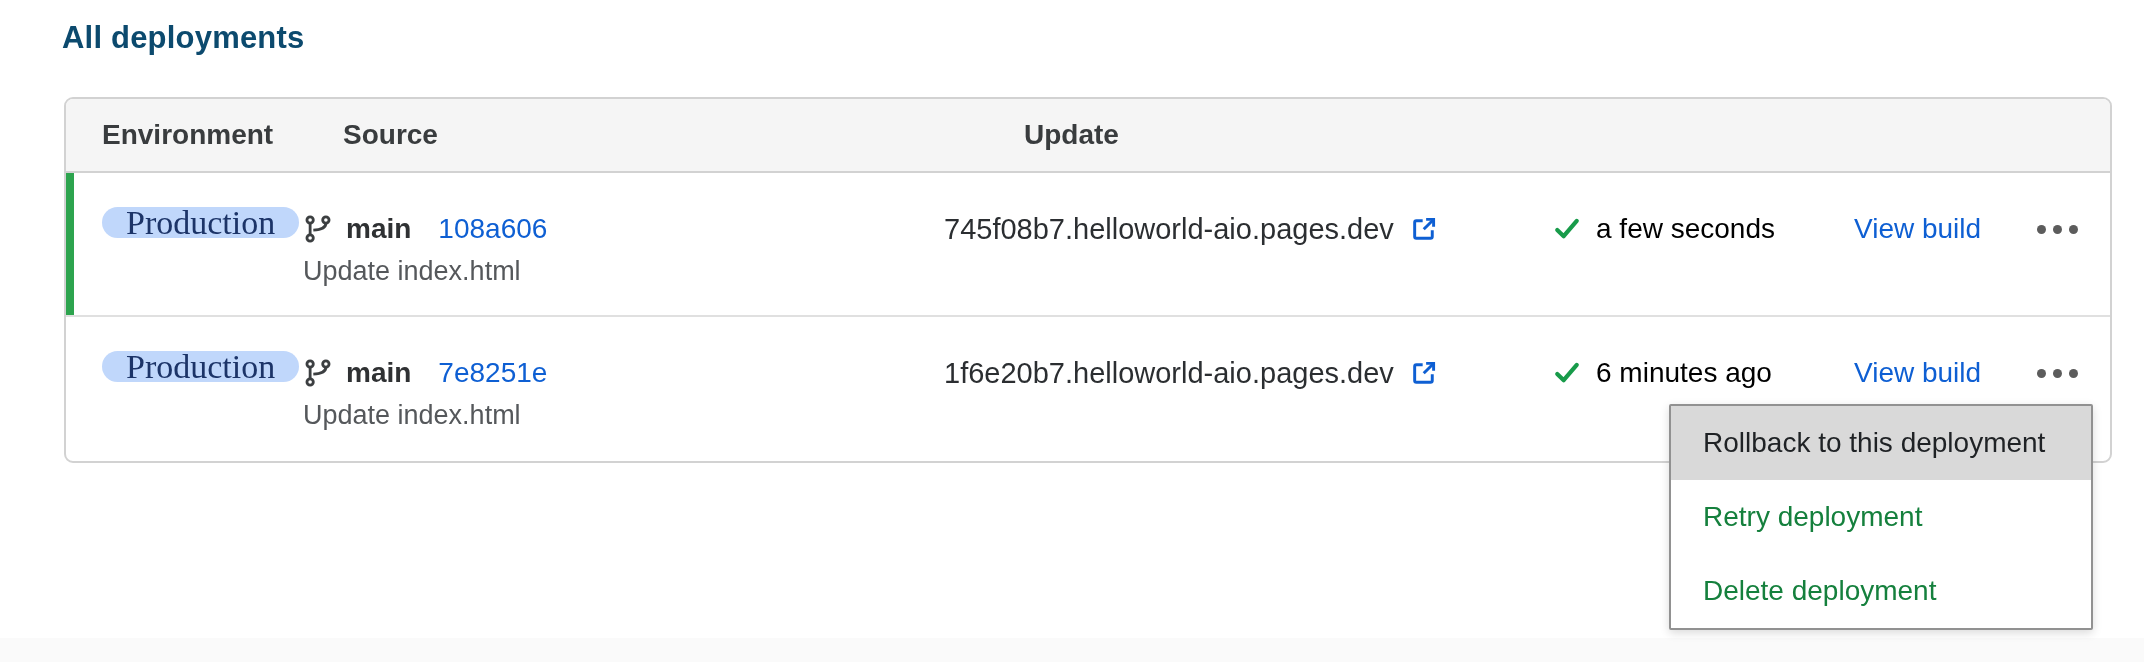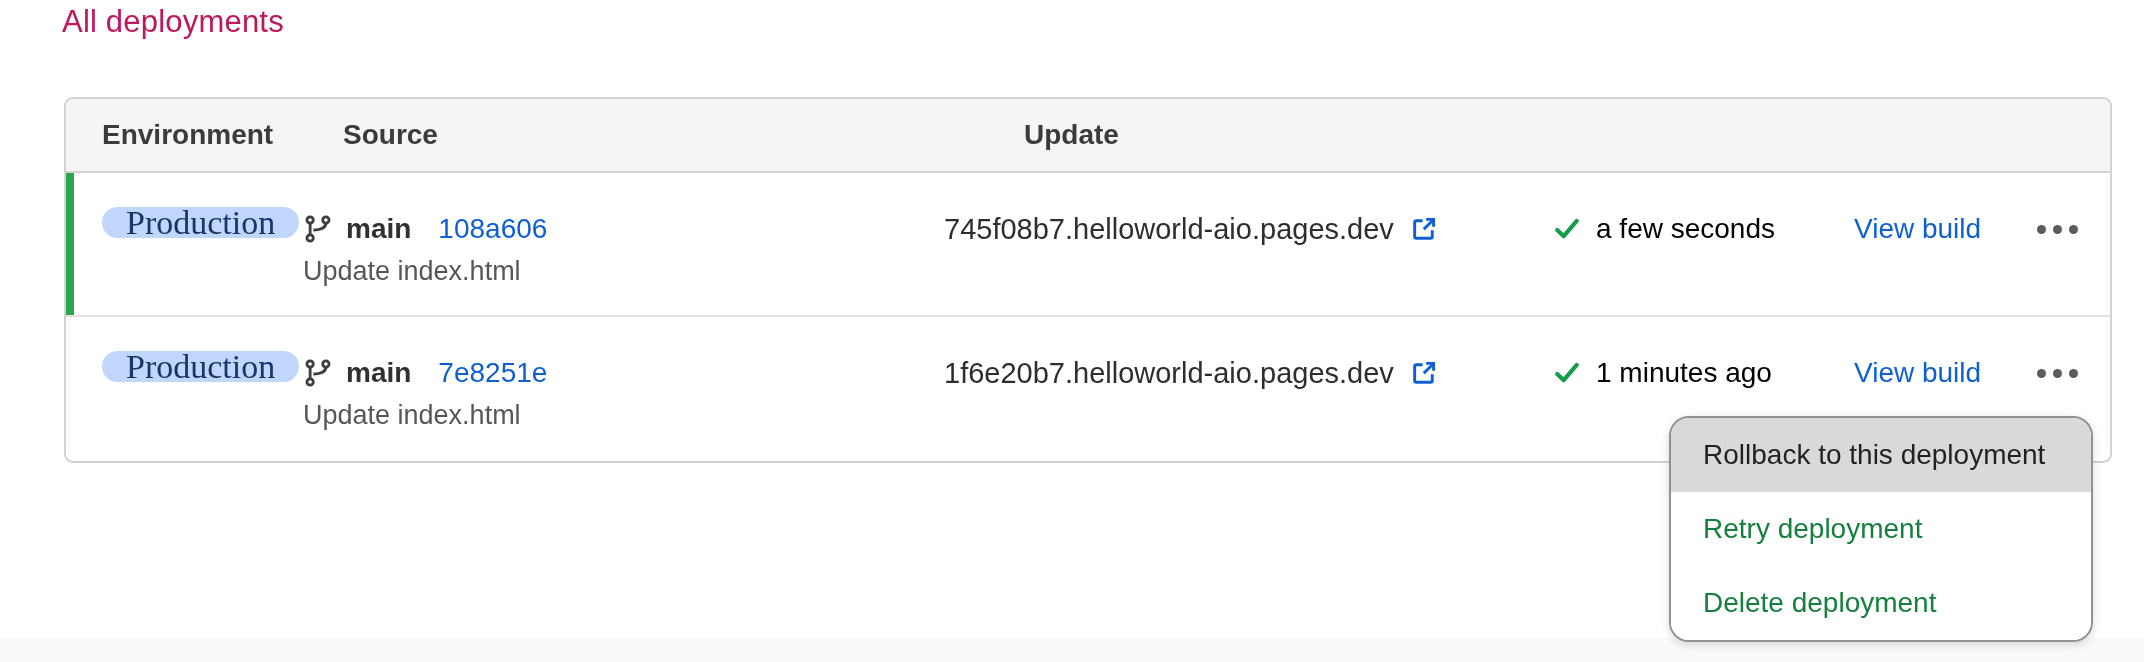--- a/index.html
+++ b/index.html
@@ -5,22 +5,22 @@
   * { margin:0; padding:0; box-sizing:border-box; }
   html,body { width:2144px; height:662px; }
   body {
     position:relative;
     background:#ffffff;
     font-family:"Liberation Sans","DejaVu Sans",sans-serif;
     color:#2c2f32;
     overflow:hidden;
   }
   .page-title {
-    position:absolute; left:62px; top:4px;
-    font-size:31px; font-weight:400; color:#be185d;
+    position:absolute; left:62px; top:20px;
+    font-size:31px; font-weight:700; color:#0c4a6e;
     letter-spacing:0.2px;
   }
   
   .deploy-table {
     position:absolute; left:64px; top:97px; width:2048px;
     border:2px solid #d2d2d2; border-radius:9px;
     background:#fff;
   }
   .thead {
     display:flex; height:74px; align-items:center;
@@ -76,22 +76,22 @@
   }
   .menu-btn {
     display:flex; align-items:center; gap:7px;
     background:none; border:none; height:44px; cursor:pointer;
   }
   .menu-btn .dot {
     width:9px; height:9px; border-radius:50%; background:#5c5c5c;
   }
   
   .context-menu {
-    position:absolute; left:1669px; top:416px; width:424px;
-    background:#fff; border:2px solid #919191; border-radius:20px;
+    position:absolute; left:1669px; top:404px; width:424px;
+    background:#fff; border:2px solid #919191; border-radius:2px;
     overflow:hidden; z-index:10;
     box-shadow:0 3px 10px rgba(0,0,0,0.15);
   }
   .menu-item {
     display:flex; align-items:center; height:74px; padding-left:32px;
     font-size:28px; color:#15803d; cursor:pointer; background:#fff;
   }
   .menu-item.highlighted {
     background:var(--menu-highlight,#d9d9d9);
     color:#1f2225;
@@ -196,21 +196,21 @@
           <path d="M11.8 12.2 L19 5"></path>
         </svg>
       </span>
     </div>
     <div class="cell col4">
       <span class="check-wrap">
         <svg width="30" height="30" viewBox="0 0 20 20" fill="none" stroke="#189b4a" stroke-width="2.8" stroke-linecap="round" stroke-linejoin="round">
           <path d="M3.5 10.6 L7.8 14.8 L16.5 4.6"></path>
         </svg>
       </span>
-      <span class="status-time">1 minutes ago</span>
+      <span class="status-time">6 minutes ago</span>
     </div>
     <div class="cell col5">
       <a class="view-build">View build</a>
     </div>
     <div class="cell col6">
       <button class="menu-btn" aria-label="deployment options">
         <span class="dot"></span>
         <span class="dot"></span>
         <span class="dot"></span>
       </button>

